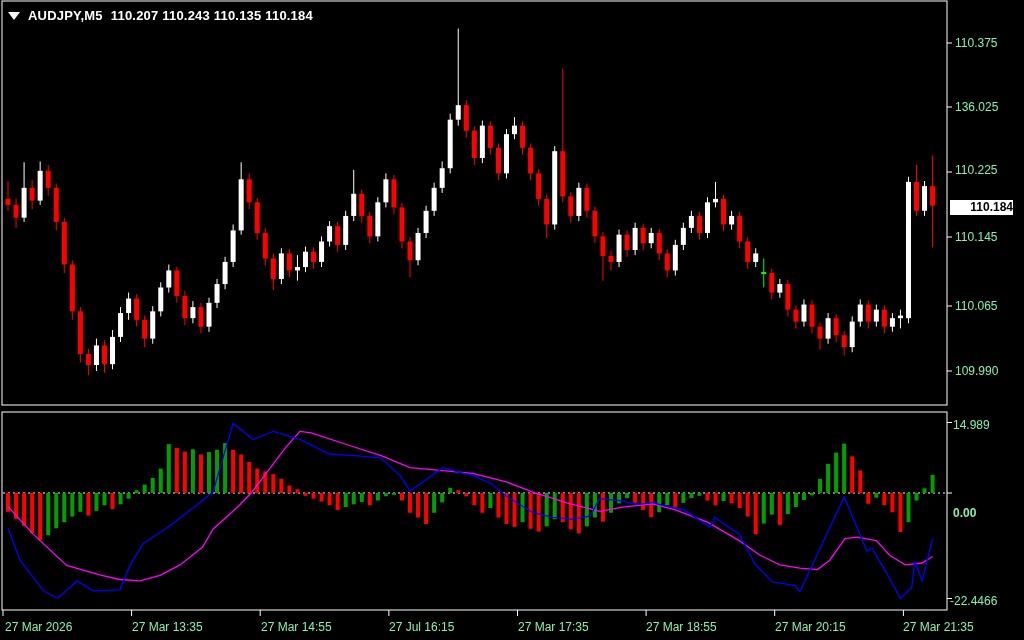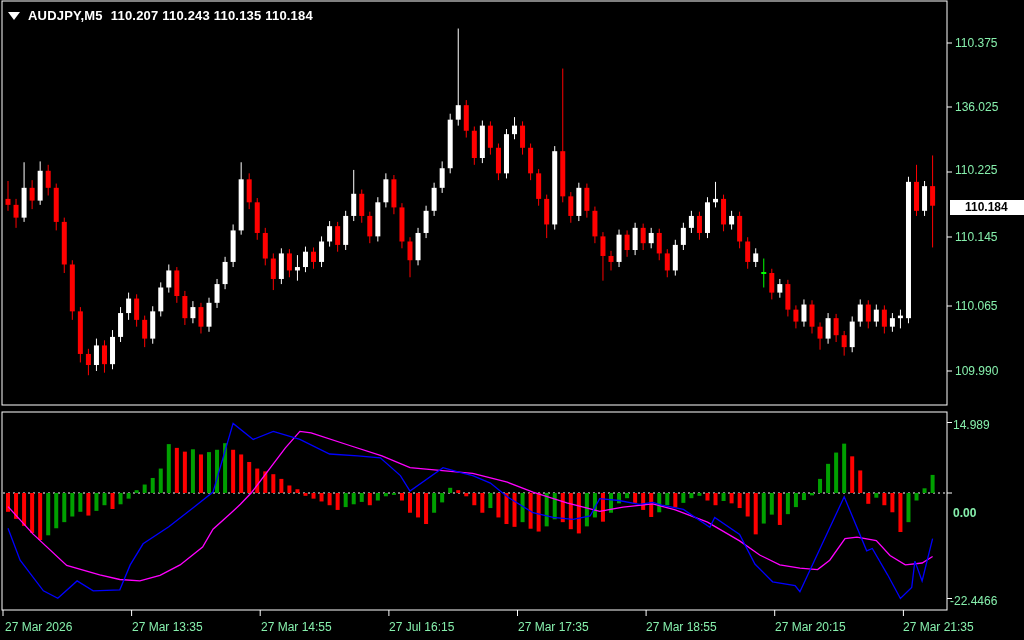--- a/index.html
+++ b/index.html
@@ -1,26 +1,26 @@
 <!DOCTYPE html>
 <html><head>
 <meta charset="utf-8">
 <style>
   html,body{margin:0;padding:0;background:#000;}
   #root{position:relative;width:1024px;height:640px;background:#000;overflow:hidden;
-        font-family:"Liberation Sans","DejaVu Sans",sans-serif;}
+        font-family:"Liberation Sans","DejaVu Sans",sans-serif;text-align:right;}
   #chart-svg{position:absolute;left:0;top:0;}
   .lbl{position:absolute;color:#86efac;font-size:12px;line-height:14px;white-space:nowrap;}
   .title{position:absolute;left:8px;top:8px;color:#fff;font-size:13px;font-weight:600;
          letter-spacing:.2px;display:flex;align-items:center;gap:8px;}
   .tri{width:0;height:0;border-left:6px solid transparent;border-right:6px solid transparent;
        border-top:8px solid #fff;display:inline-block;}
   .ind-label{position:absolute;left:8px;top:417px;color:#fff;font-size:13px;font-weight:600;letter-spacing:.2px;}
   .price-tag{position:absolute;left:950px;width:60px;height:15px;background:#fff;color:#000;
-             font-size:12px;line-height:15px;padding-left:15px;font-weight:600;}
+             font-size:12px;line-height:15px;padding-left:3px;font-weight:600;}
   .bold{font-weight:bold;margin-top:20px;}
 </style>
 </head>
 <body>
 
 <div id="root">
   <svg id="chart-svg" width="1024" height="640">
       <rect x="2" y="1" width="945" height="404" fill="none" stroke="#FFFFFF" stroke-width="1"></rect>
       <rect x="2" y="412" width="945" height="198" fill="none" stroke="#FFFFFF" stroke-width="1"></rect>
       <line x1="947" y1="43" x2="952" y2="43" stroke="#FFFFFF"></line>

